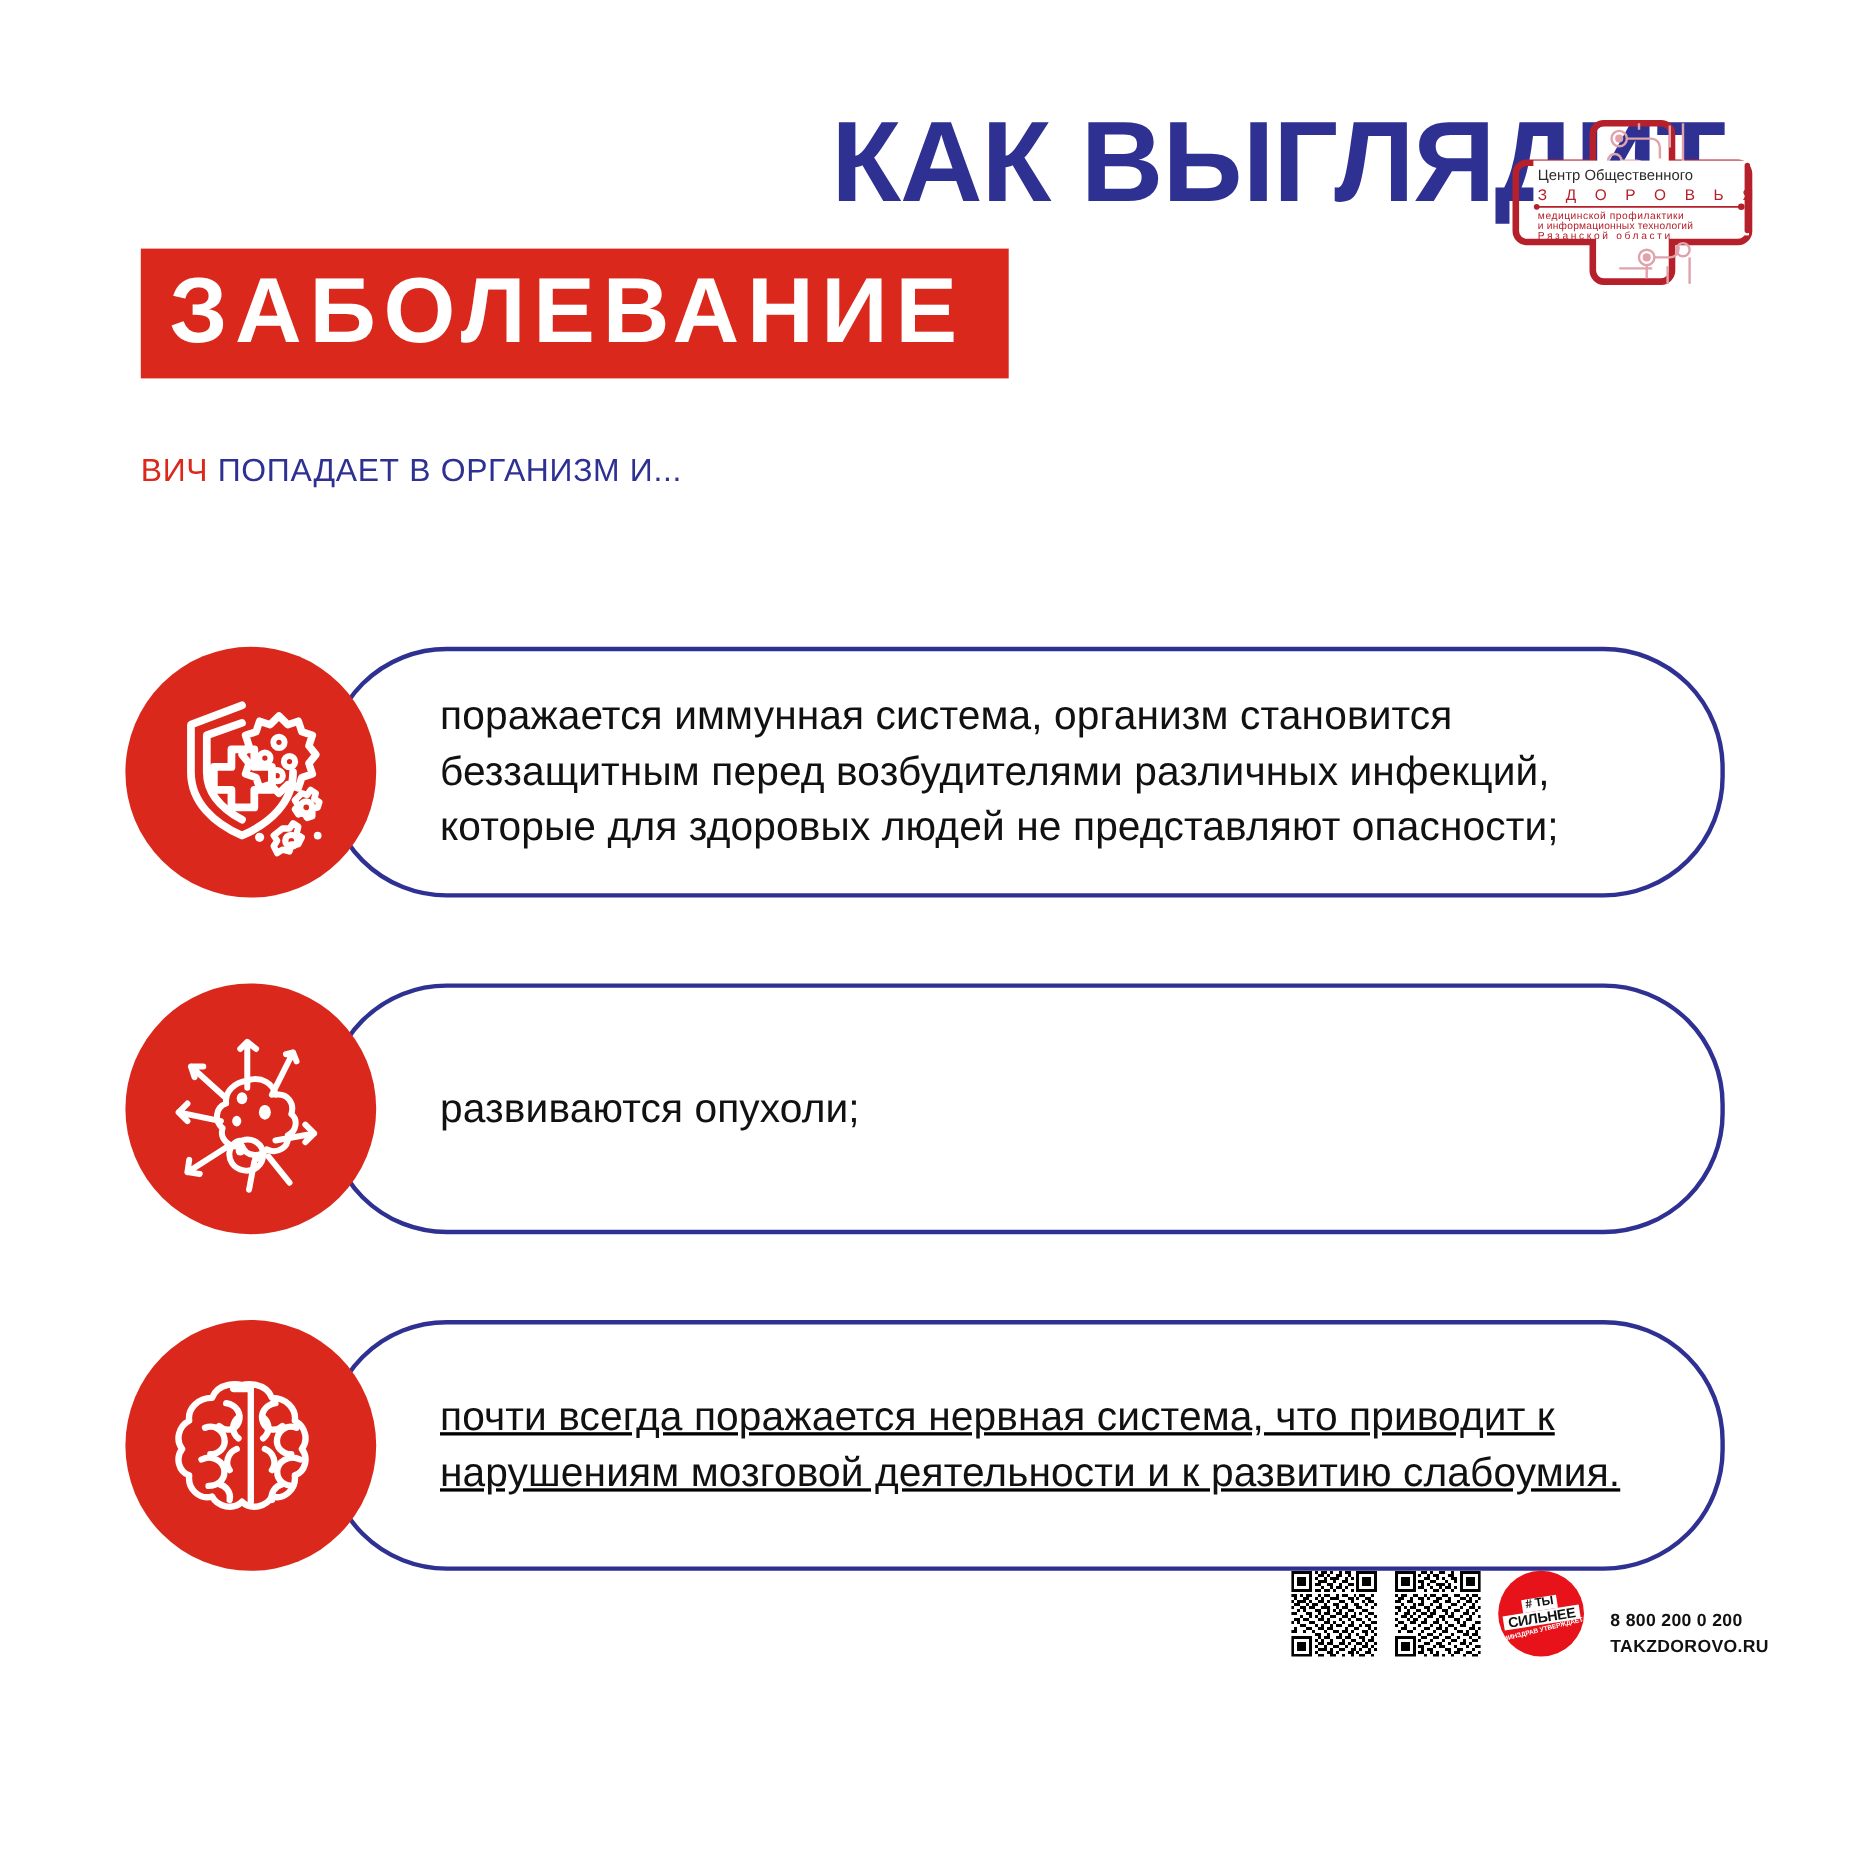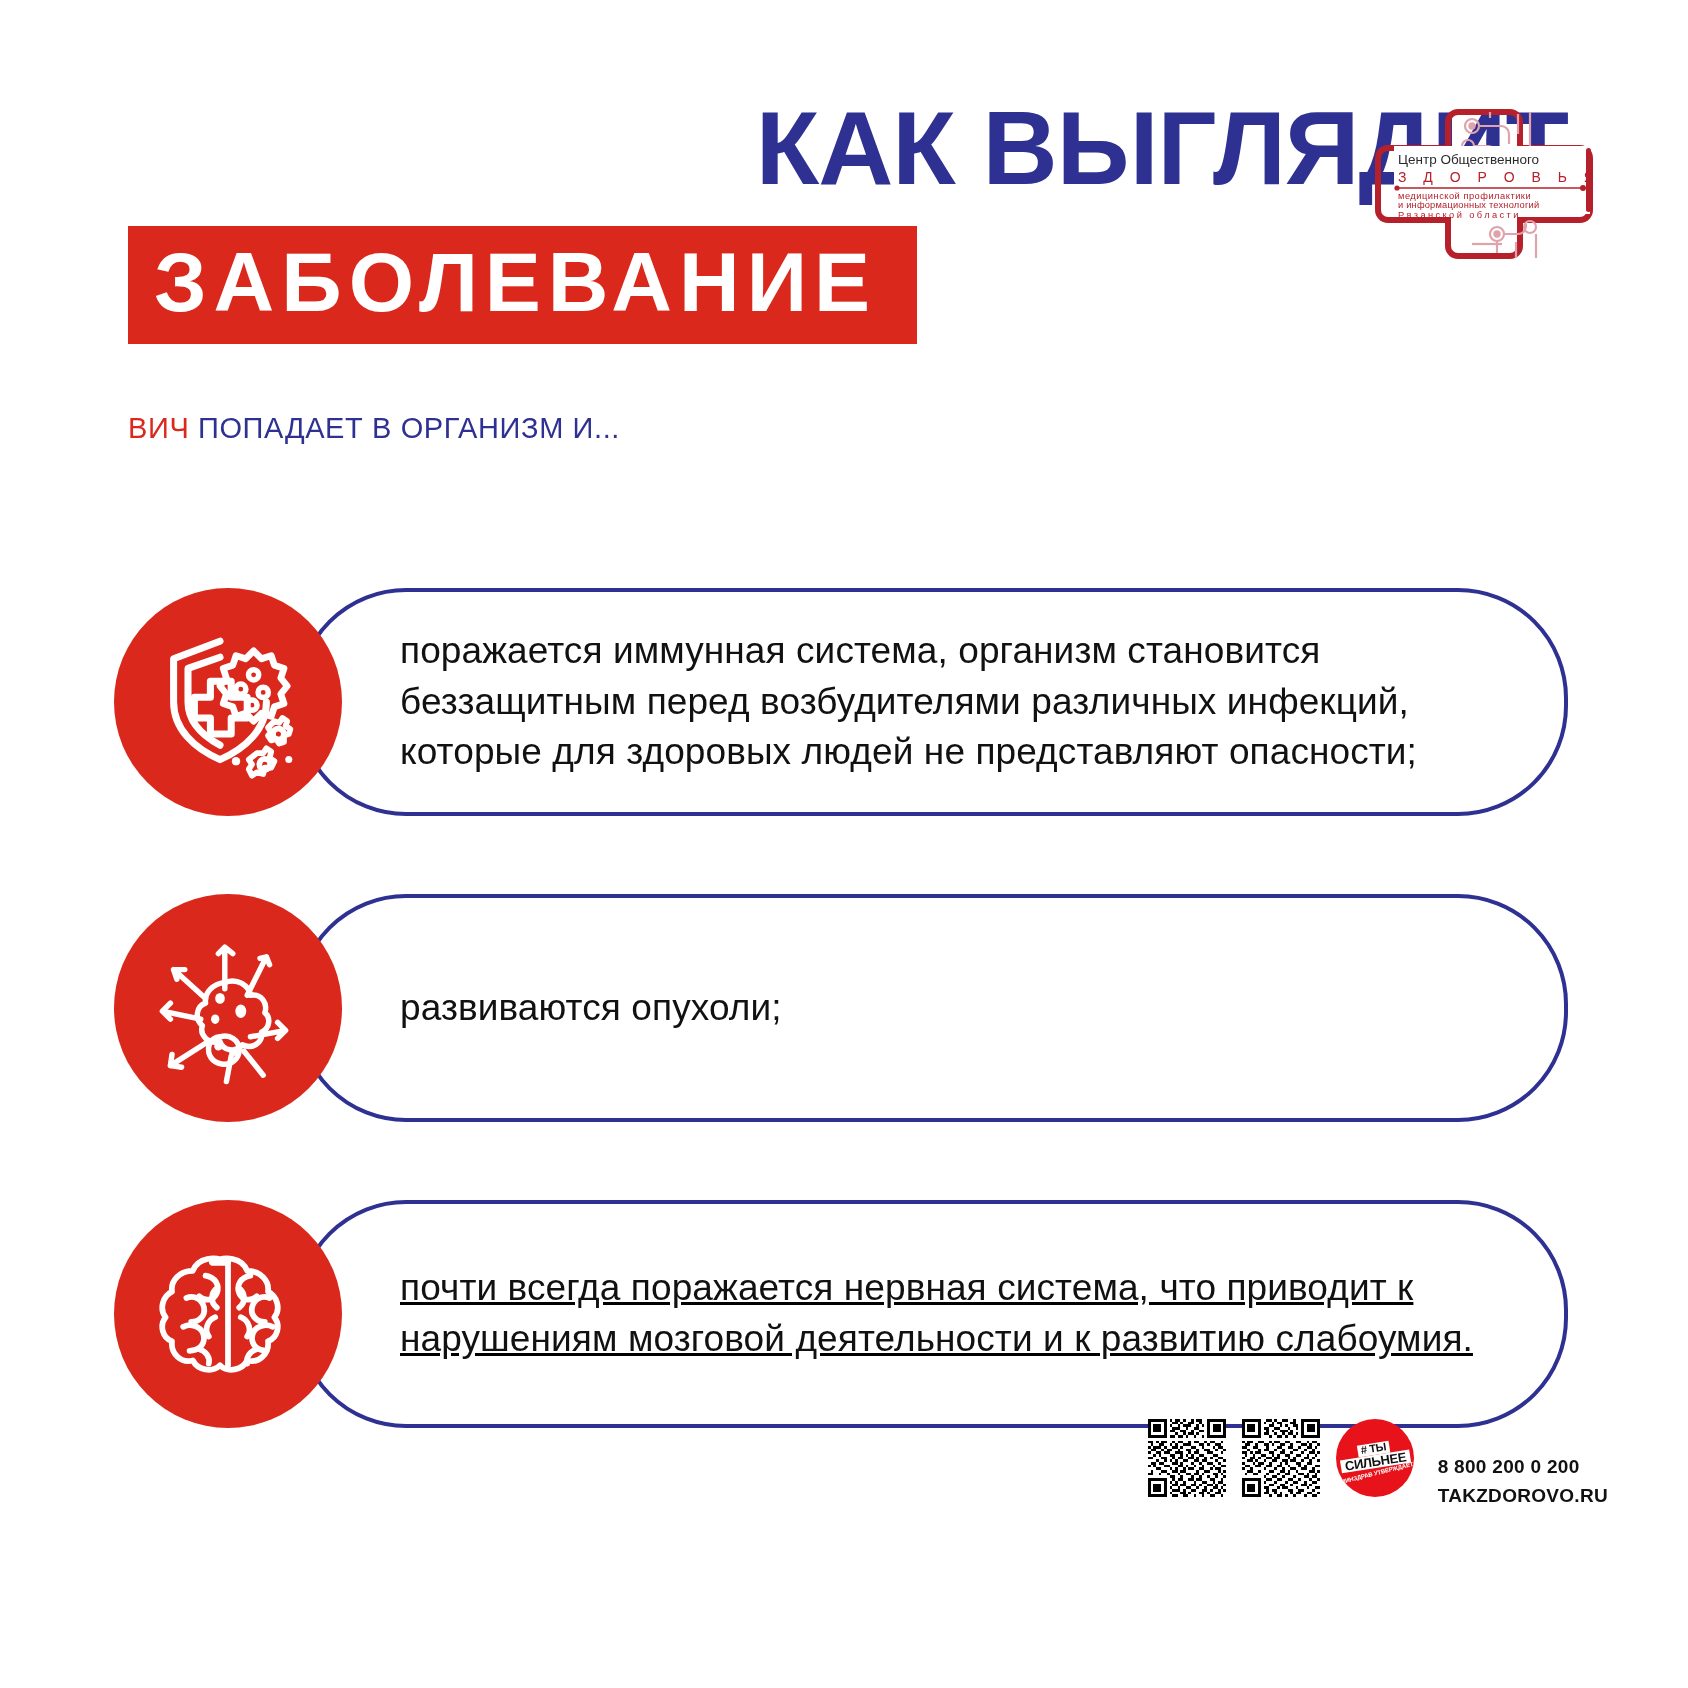--- a/index.html
+++ b/index.html
@@ -200,21 +200,21 @@
     line-height: 1.1;
     text-align: center;
     transform: rotate(-5deg);
     margin-top: 2px;
     letter-spacing: -0.1px;
     white-space: nowrap;
   }
   .footer-contact {
     margin-left: 8px;
     padding-top: 34px;
-    font-size: 19px;
+    font-size: 16px;
     font-weight: bold;
     color: #111111;
     line-height: 1.5;
     letter-spacing: 0.3px;
     white-space: nowrap;
   }
 </style>
 </head>
 <body>
 

